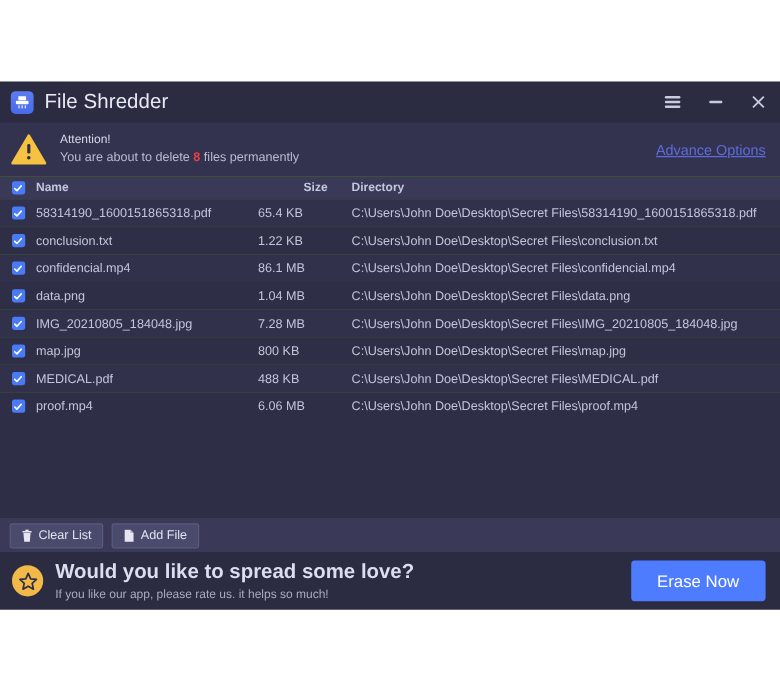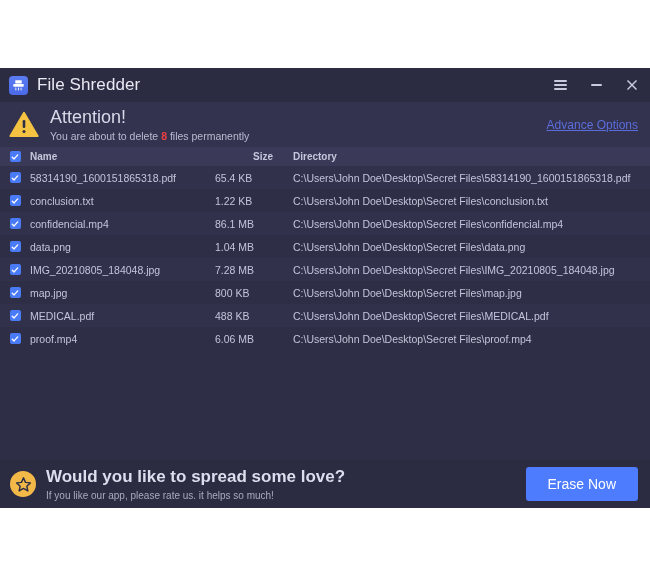--- a/index.html
+++ b/index.html
@@ -86,21 +86,21 @@
   .warn-icon { flex: 0 0 auto; width: 30px; height: 27px; }
   .attention-text {
     margin-left: 11px;
     display: flex;
     flex-direction: column;
     justify-content: center;
     line-height: 1.25;
   }
   .attention-title {
     color: #d8d9e8;
-    font-size: 18px;
+    font-size: 10px;
   }
   .attention-sub {
     color: #b9bbd0;
     font-size: 10.5px;
     margin-top: 2px;
   }
   .count-red { color: #ed3f3f; font-weight: bold; }
   .attn-spacer { flex: 1 1 auto; }
   .advance-link {
     color: #5c6ddb;
@@ -413,20 +413,41 @@
             </div>
           </div>
           <div class="cell-name">proof.mp4</div>
           <div class="cell-size">6.06 MB</div>
           <div class="cell-dir">C:\Users\John Doe\Desktop\Secret Files\proof.mp4</div>
         </div>
       </div>
     <div class="table-empty"></div>
   </div>
 
+  <div class="action-bar">
+    <div class="tool-btn">
+      <span class="ticon">
+        <svg width="9" height="11" viewBox="0 0 10 12">
+          <rect x="0.7" y="1.6" width="8.6" height="1.4" rx="0.5" fill="#e6e7f2"></rect>
+          <rect x="3.4" y="0.2" width="3.2" height="1.3" rx="0.5" fill="#e6e7f2"></rect>
+          <path d="M1.7 3.3 H8.3 L7.6 11.6 H2.4 Z" fill="#e6e7f2"></path>
+        </svg>
+      </span>
+      <span>Clear List</span>
+    </div>
+    <div class="tool-btn">
+      <span class="ticon">
+        <svg width="9" height="11" viewBox="0 0 10 12">
+          <path d="M1 0.4 H6.2 L9.2 3.4 V11.6 H1 Z" fill="#e6e7f2"></path>
+          <path d="M6.2 0.4 V3.4 H9.2 Z" fill="#b9bbd0"></path>
+        </svg>
+      </span>
+      <span>Add File</span>
+    </div>
+  </div>
 
   <div class="footer">
     <div class="star-badge">
       <svg width="17" height="17" viewBox="0 0 20 20">
         <path d="M10 2.2 L12.4 7.5 L18.1 8.1 L13.9 12.0 L15.1 17.6 L10 14.7 L4.9 17.6 L6.1 12.0 L1.9 8.1 L7.6 7.5 Z" fill="none" stroke="#2e2e46" stroke-width="1.7" stroke-linejoin="round"></path>
       </svg>
     </div>
     <div class="footer-text">
       <div class="footer-title">Would you like to spread some love?</div>
       <div class="footer-sub">If you like our app, please rate us. it helps so much!</div>

